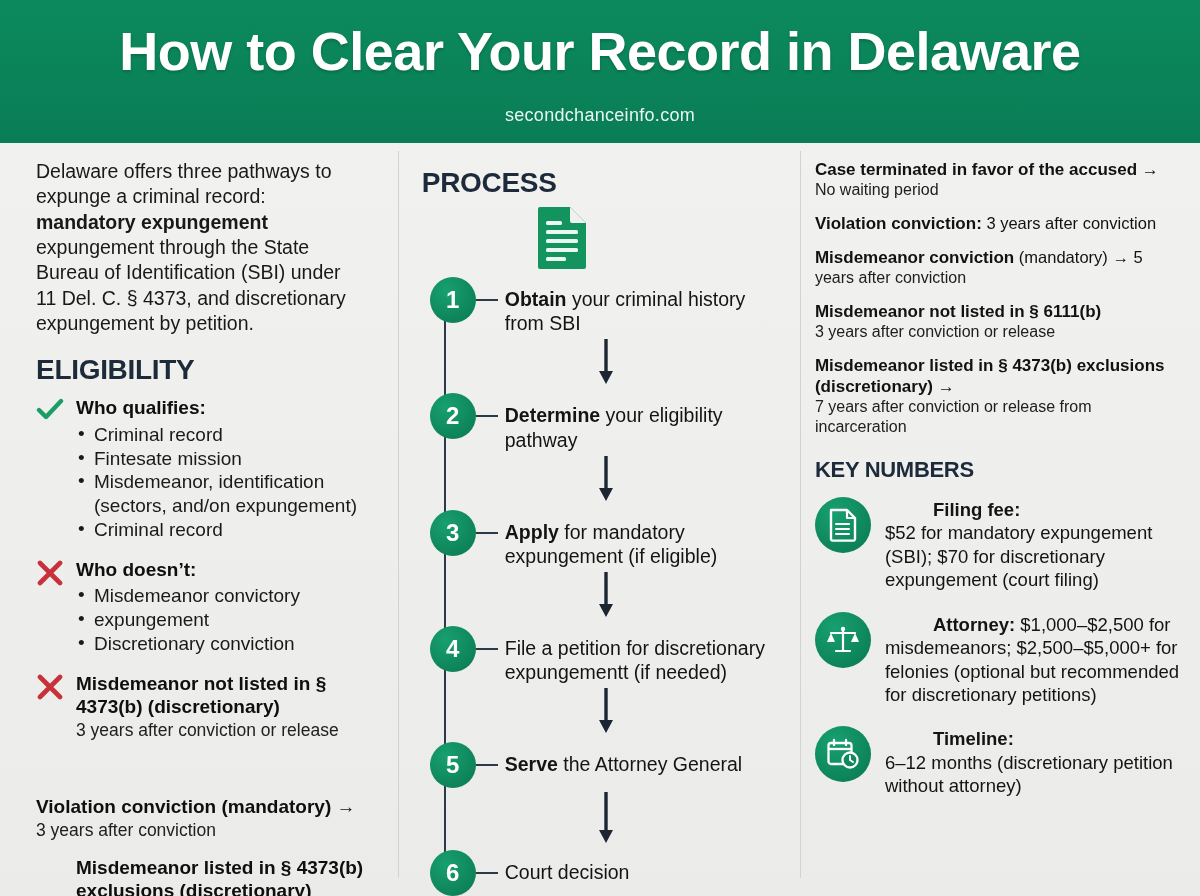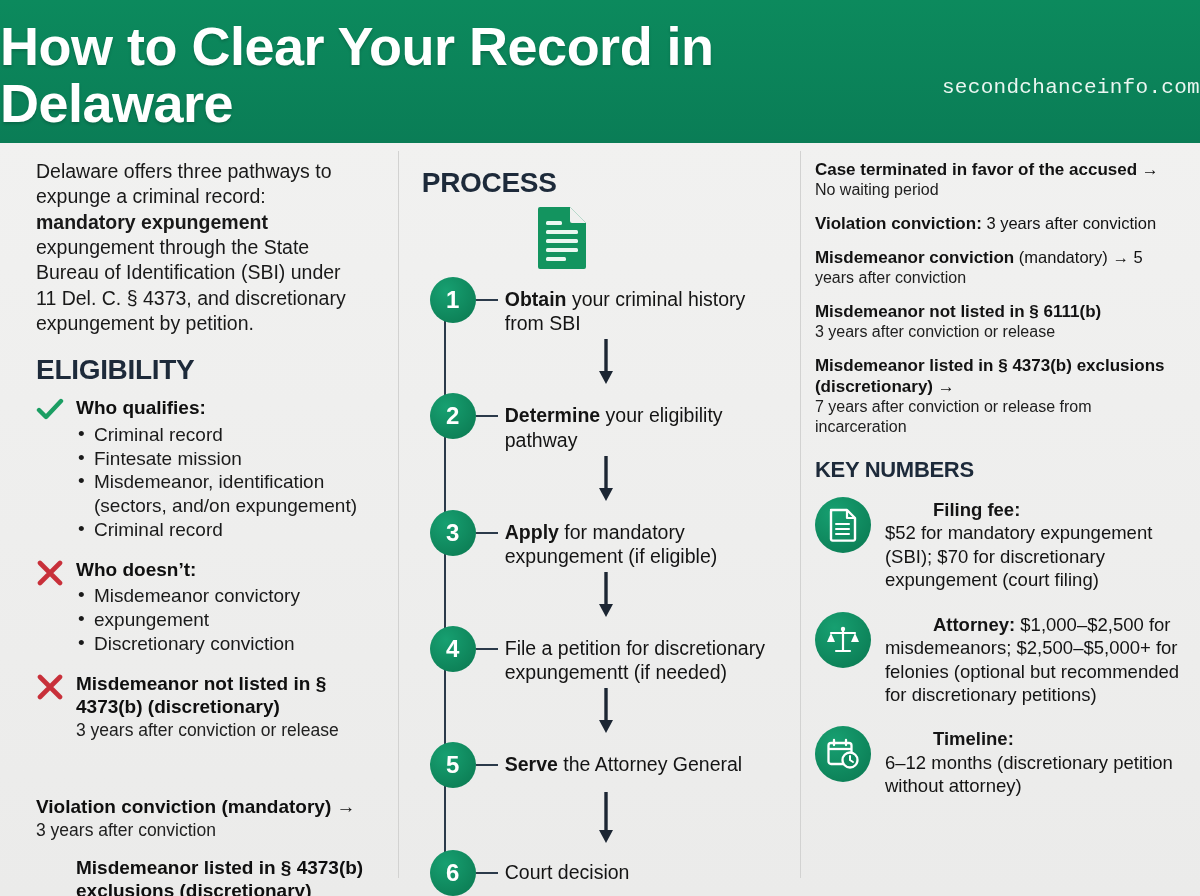--- a/index.html
+++ b/index.html
@@ -13,38 +13,37 @@
     position: relative;
     width: 1200px; height: 896px;
     background: linear-gradient(180deg, #f2f2f1 0%, #eeeeed 60%, #ebebea 100%);
   }
 
   
   .header {
     height: 143px;
     background: #0b8259;
     background: linear-gradient(180deg, #0c8a5d 0%, #0a7d56 100%);
-    display: flex; flex-direction: row;
+    display: flex; flex-direction: column;
     align-items: center; justify-content: center;
     padding-top: 6px;
   }
   .header h1 {
     color: #ffffff;
     font-size: 54px;
     font-weight: bold;
     letter-spacing: -0.5px;
     line-height: 1.05;
     text-shadow: 0 2px 3px rgba(0,0,0,0.18);
   }
   .header .site {
     color: #eaf6f1;
-    font-size: 21px;
+    font-size: 18px;
     margin-top: 26px;
     letter-spacing: 0.3px;
-    font-family: Liberation Mono, monospace;
   }
 
   
   .columns {
     position: relative;
     display: flex;
     height: 753px;
     padding: 16px 0 0 0;
   }
   .col { position: relative; }

